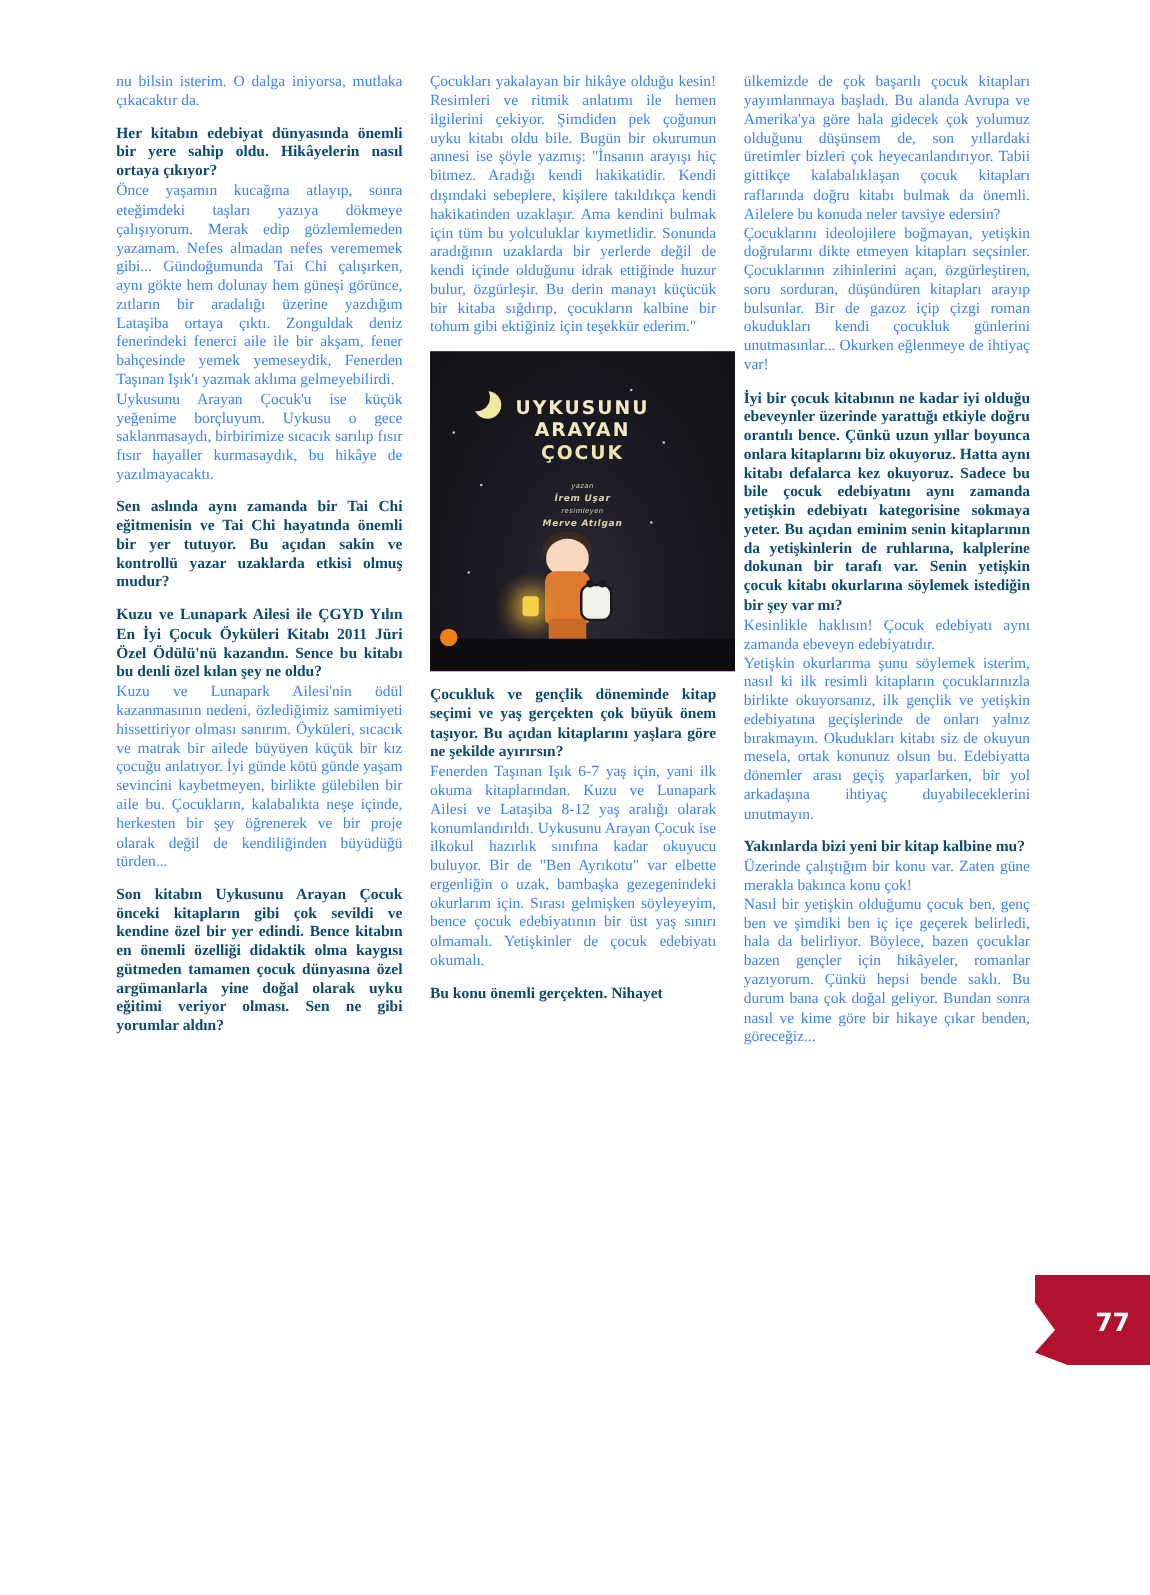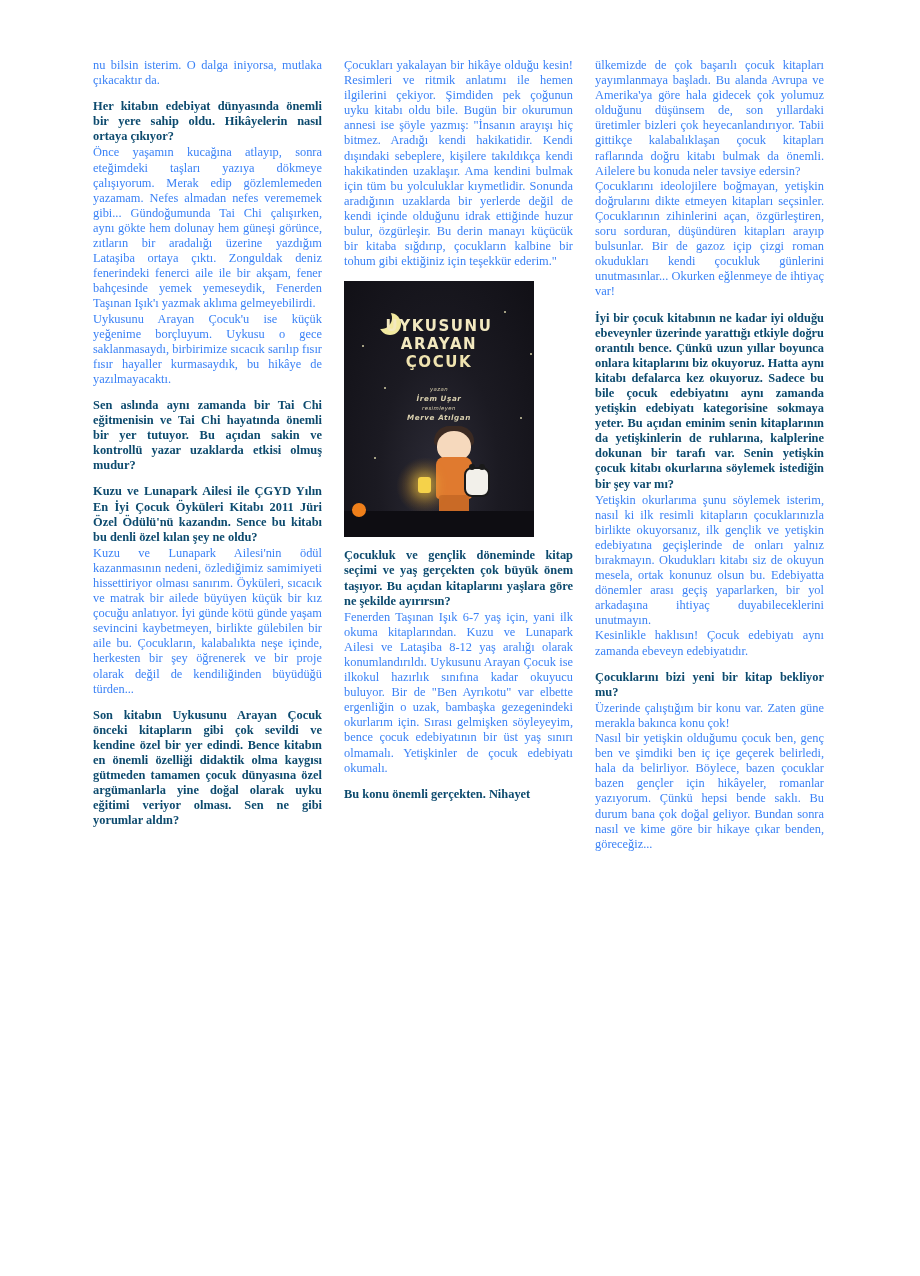--- a/index.html
+++ b/index.html
@@ -51,21 +51,21 @@
   .a {
     color: #3b82f6;
     margin-bottom: 0 !important;
   }
   .first {
     margin-top: 0 !important;
   }
   
   .cover {
     position: relative;
-    width: 190px;
+    width: 244px;
     height: 256px;
     margin: 12px 0 11px 0;
     background: #a21caf;
     overflow: hidden;
   }
   .cover .sky {
     position: absolute;
     inset: 0;
     background: radial-gradient(ellipse at 50% 78%, #2c2b36 0%, #1b1a22 45%, #111016 100%);
   }
@@ -290,23 +290,27 @@
 
       <p class="q" style="margin-top:0 !important;">Çocukluk ve gençlik döneminde kitap seçimi ve yaş gerçekten çok büyük önem taşıyor. Bu açıdan kitaplarını yaşlara göre ne şekilde ayırırsın?</p>
       <p class="a">Fenerden Taşınan Işık 6-7 yaş için, yani ilk okuma kitaplarından. Kuzu ve Lunapark Ailesi ve Lataşiba 8-12 yaş aralığı olarak konumlandırıldı. Uykusunu Arayan Çocuk ise ilkokul hazırlık sınıfına kadar okuyucu buluyor. Bir de "Ben Ayrıkotu" var elbette ergenliğin o uzak, bambaşka gezegenindeki okurlarım için. Sırası gelmişken söyleyeyim, bence çocuk edebiyatının bir üst yaş sınırı olmamalı. Yetişkinler de çocuk edebiyatı okumalı.</p>
       <p class="q">Bu konu önemli gerçekten. Nihayet</p>
     </div>
 
     <div class="col">
       <p class="a first">ülkemizde de çok başarılı çocuk kitapları yayımlanmaya başladı. Bu alanda Avrupa ve Amerika'ya göre hala gidecek çok yolumuz olduğunu düşünsem de, son yıllardaki üretimler bizleri çok heyecanlandırıyor. Tabii gittikçe kalabalıklaşan çocuk kitapları raflarında doğru kitabı bulmak da önemli. Ailelere bu konuda neler tavsiye edersin?</p>
       <p class="a">Çocuklarını ideolojilere boğmayan, yetişkin doğrularını dikte etmeyen kitapları seçsinler. Çocuklarının zihinlerini açan, özgürleştiren, soru sorduran, düşündüren kitapları arayıp bulsunlar. Bir de gazoz içip çizgi roman okudukları kendi çocukluk günlerini unutmasınlar... Okurken eğlenmeye de ihtiyaç var!</p>
       <p class="q">İyi bir çocuk kitabının ne kadar iyi olduğu ebeveynler üzerinde yarattığı etkiyle doğru orantılı bence. Çünkü uzun yıllar boyunca onlara kitaplarını biz okuyoruz. Hatta aynı kitabı defalarca kez okuyoruz. Sadece bu bile çocuk edebiyatını aynı zamanda yetişkin edebiyatı kategorisine sokmaya yeter. Bu açıdan eminim senin kitaplarının da yetişkinlerin de ruhlarına, kalplerine dokunan bir tarafı var. Senin yetişkin çocuk kitabı okurlarına söylemek istediğin bir şey var mı?</p>
+      <p class="a">Kesinlikle haklısın! Çocuk edebiyatı aynı zamanda ebeveyn edebiyatıdır.</p>
       <p class="a">Yetişkin okurlarıma şunu söylemek isterim, nasıl ki ilk resimli kitapların çocuklarınızla birlikte okuyorsanız, ilk gençlik ve yetişkin edebiyatına geçişlerinde de onları yalnız bırakmayın. Okudukları kitabı siz de okuyun mesela, ortak konunuz olsun bu. Edebiyatta dönemler arası geçiş yaparlarken, bir yol arkadaşına ihtiyaç duyabileceklerini unutmayın.</p>
-      <p class="a">Kesinlikle haklısın! Çocuk edebiyatı aynı zamanda ebeveyn edebiyatıdır.</p>
-      <p class="q">Çocuklarını bizi yeni bir kitap bekliyor mu?</p>
+      <p class="q">Yakınlarda bizi yeni bir kitap kalbine mu?</p>
       <p class="a">Üzerinde çalıştığım bir konu var. Zaten güne merakla bakınca konu çok!</p>
       <p class="a">Nasıl bir yetişkin olduğumu çocuk ben, genç ben ve şimdiki ben iç içe geçerek belirledi, hala da belirliyor. Böylece, bazen çocuklar bazen gençler için hikâyeler, romanlar yazıyorum. Çünkü hepsi bende saklı. Bu durum bana çok doğal geliyor. Bundan sonra nasıl ve kime göre bir hikaye çıkar benden, göreceğiz...</p>
     </div>
 
   </div>
 
+  <div class="pagetag">
+    <div class="shape"></div>
+    <div class="num">77</div>
+  </div>
 
 </div>
 
 </body></html>

